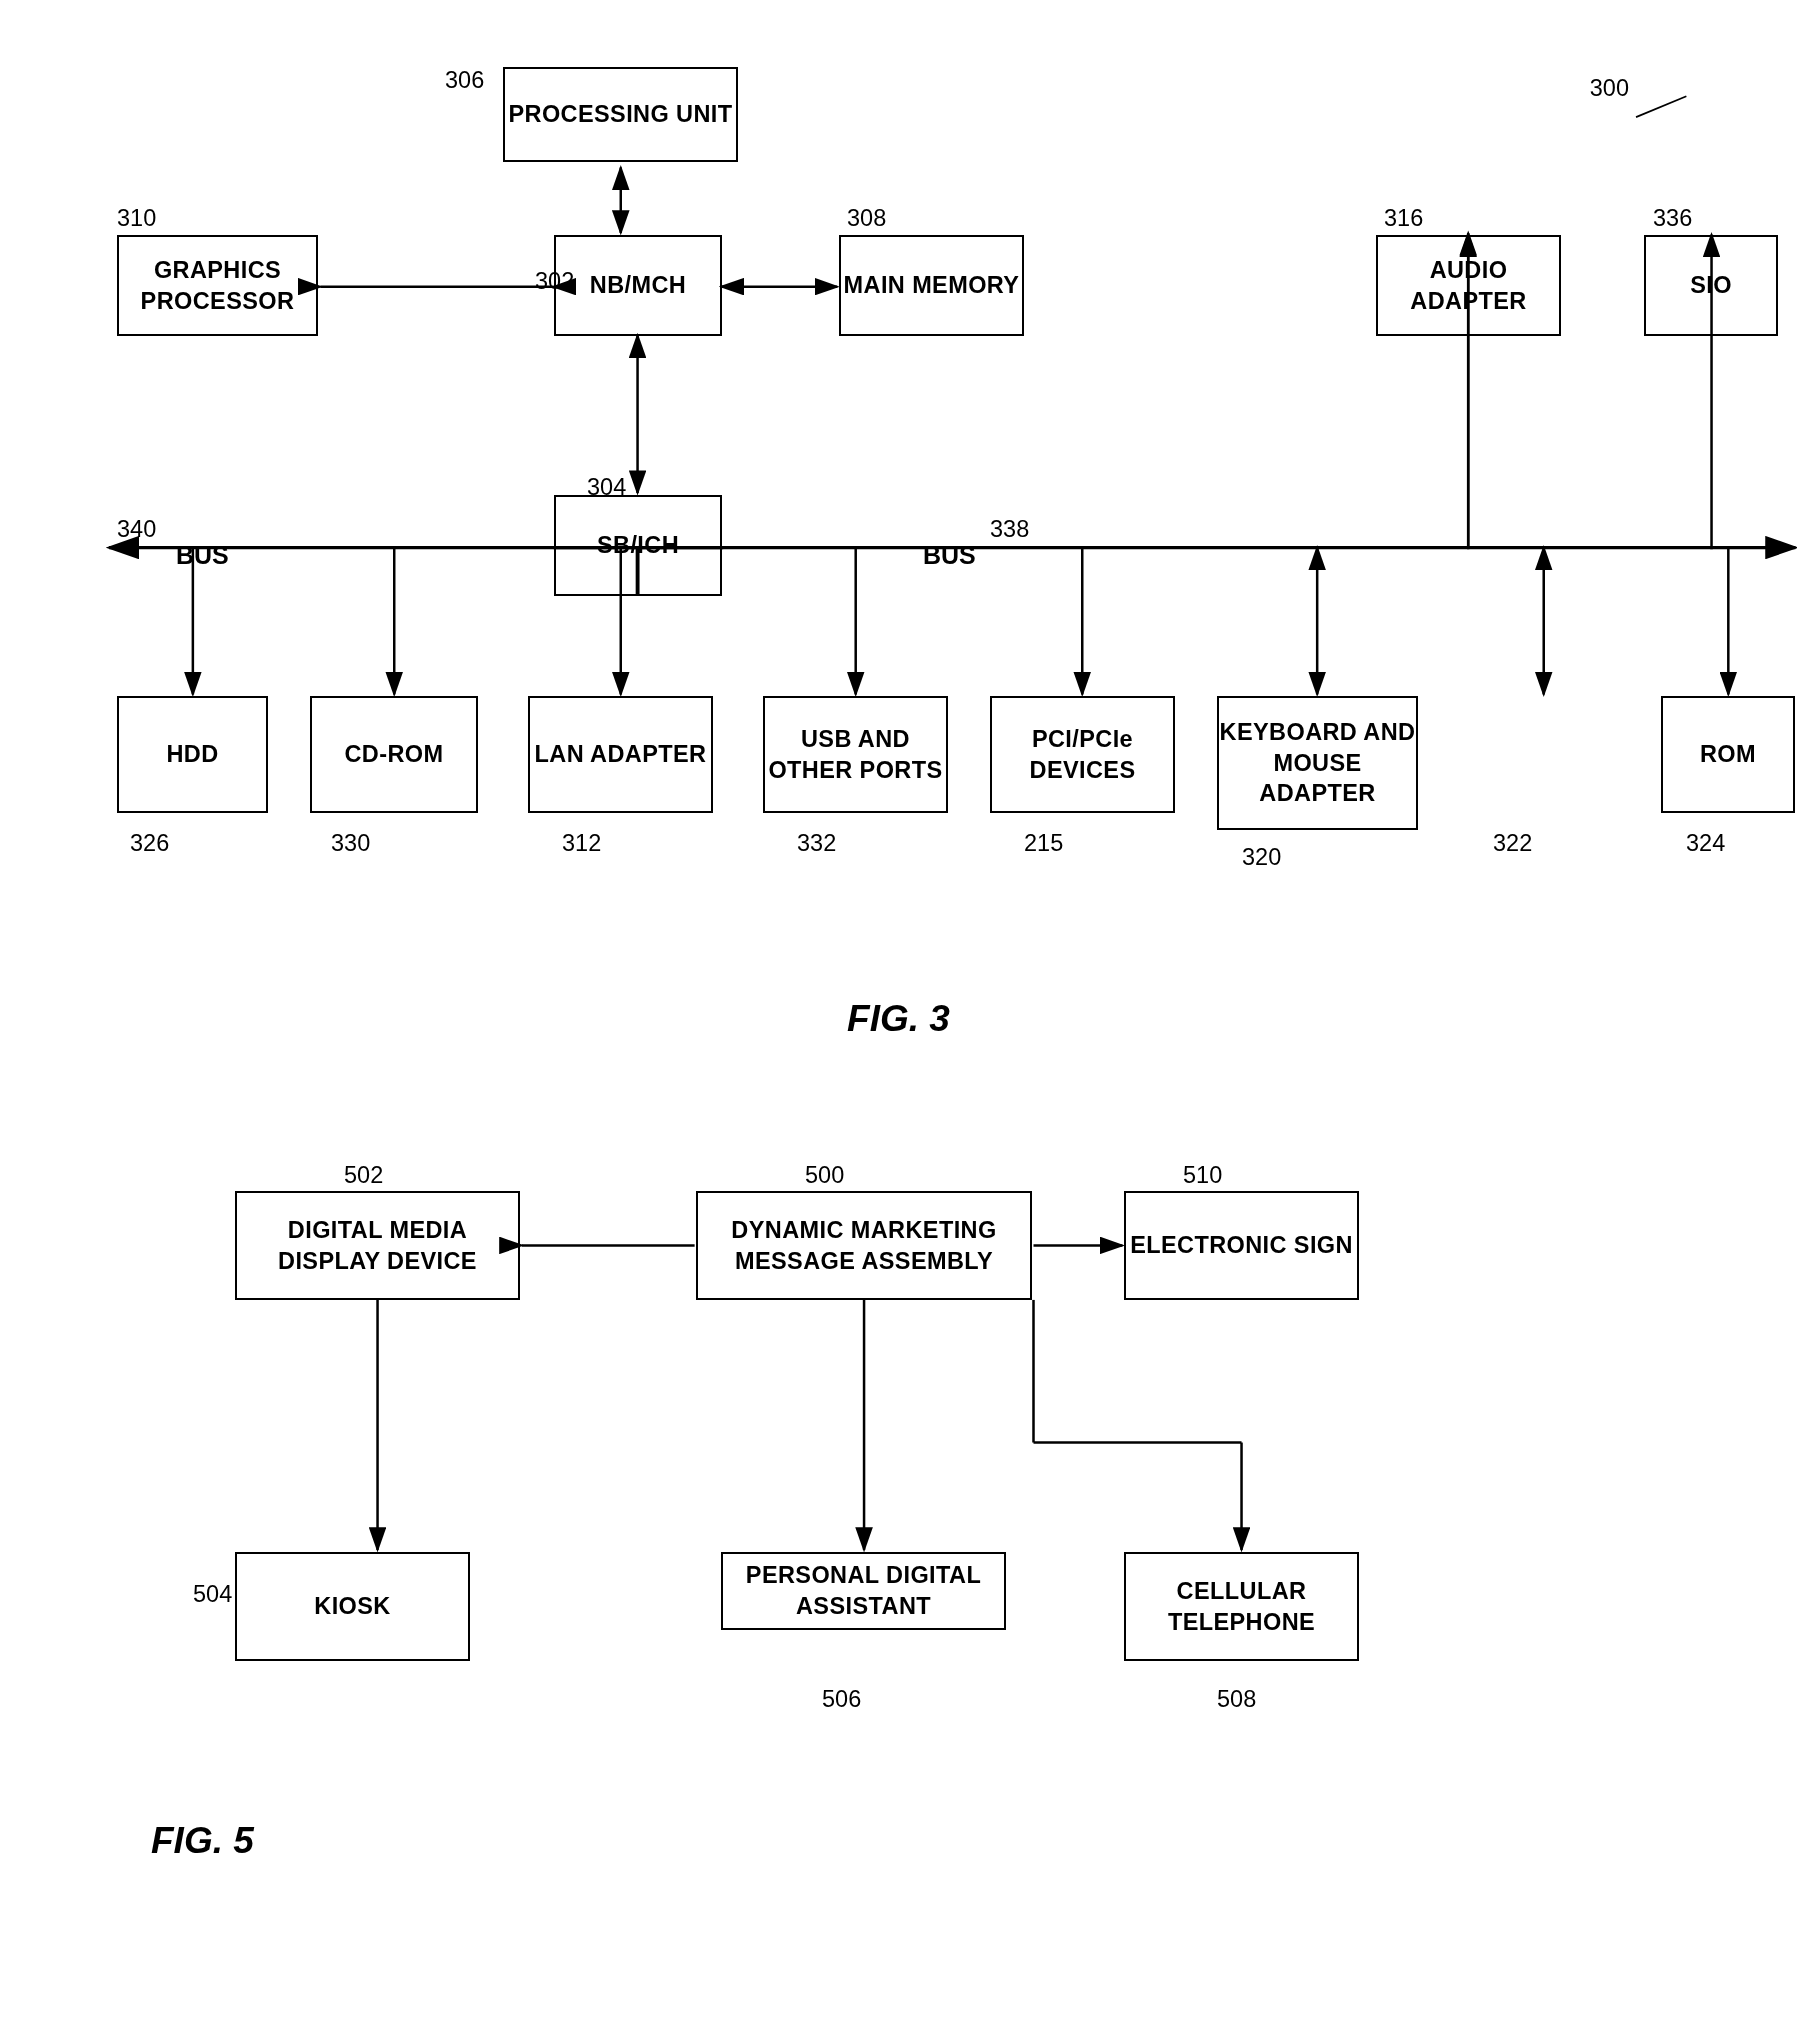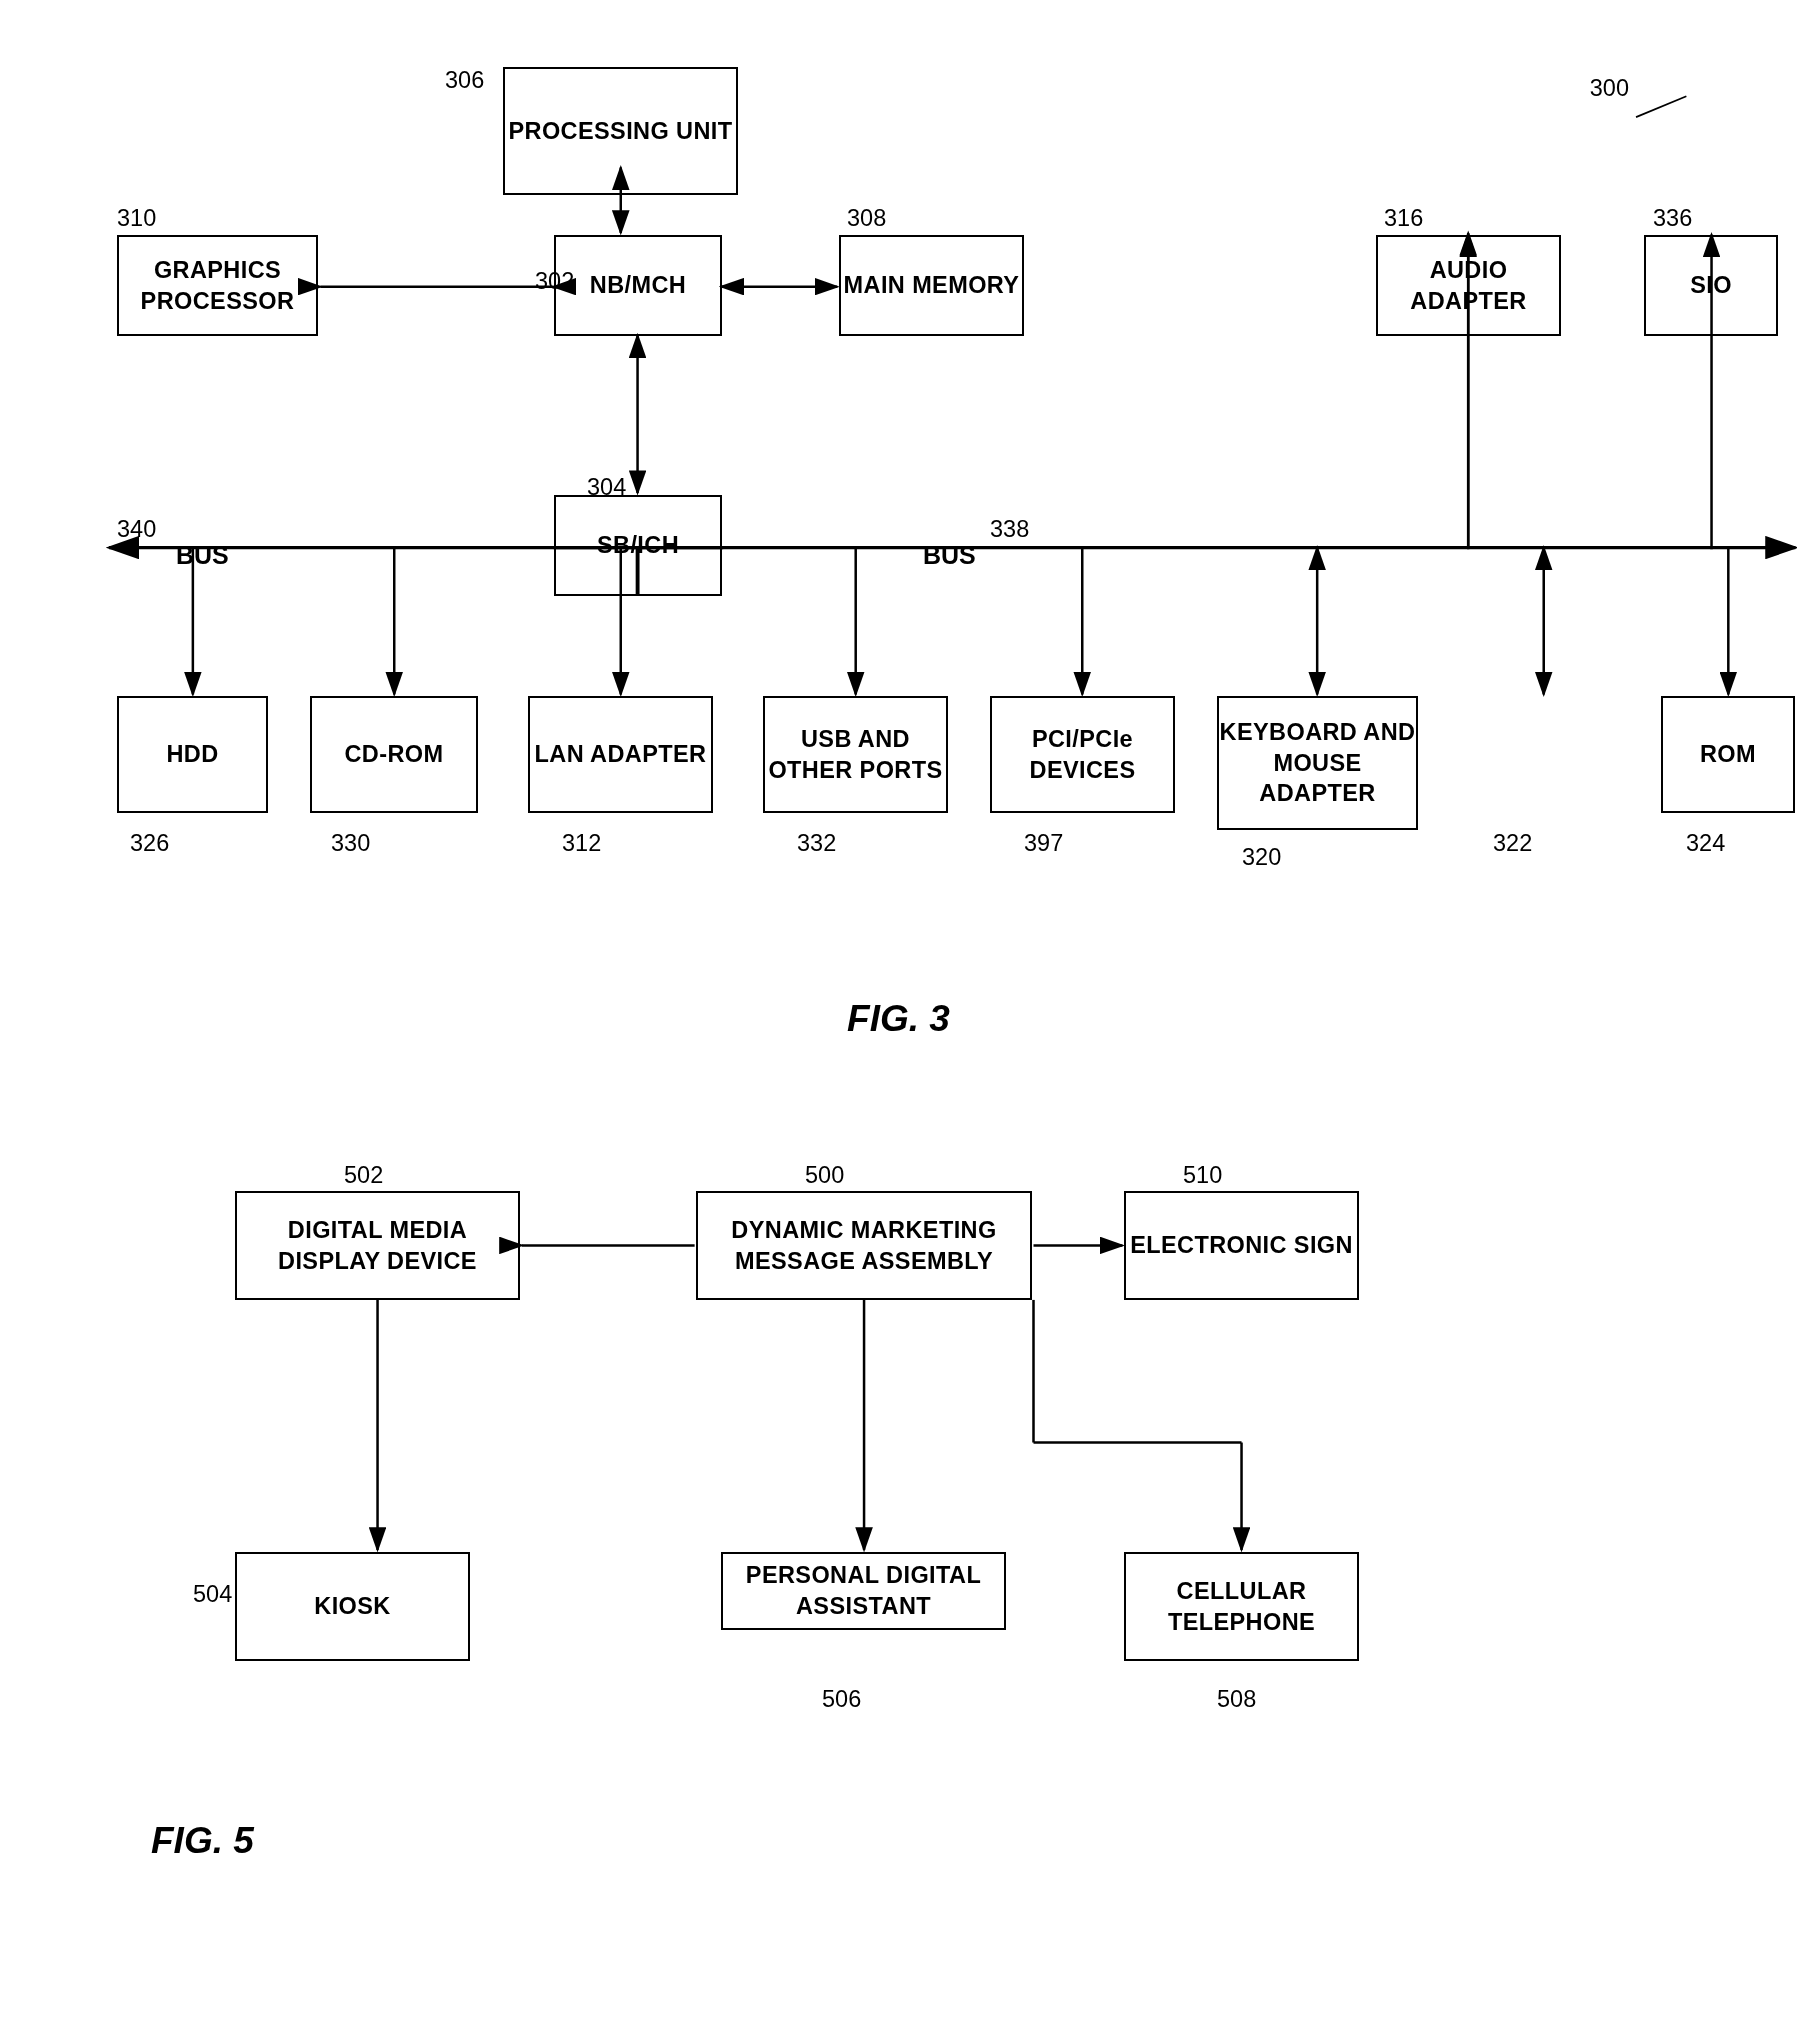--- a/index.html
+++ b/index.html
@@ -59,21 +59,21 @@
   </style>
 </head>
 <body>
 
 <div class="page">
 
   <div class="figure" style="height: 990px;">
 
     <span class="ref" style="top:25px; right:101px;">300</span>
 
-    <div class="box" style="left:436px; top:17px; width:235px; height:128px;">
+    <div class="box" style="left:436px; top:17px; width:235px; height:95px;">
       <span>PROCESSING
 UNIT</span>
     </div>
     <span class="ref" style="left:378px; top:17px;">306</span>
 
     <div class="box" style="left:487px; top:185px; width:168px; height:101px;">
       <span>NB/MCH</span>
     </div>
     <span class="ref" style="left:468px; top:218px;">302</span>
 
@@ -130,21 +130,21 @@
       <span>USB AND
 OTHER
 PORTS</span>
     </div>
     <span class="ref" style="left:730px; top:780px;">332</span>
 
     <div class="box" style="left:923px; top:646px; width:185px; height:117px;">
       <span>PCI/PCIe
 DEVICES</span>
     </div>
-    <span class="ref" style="left:957px; top:780px;">397</span>
+    <span class="ref" style="left:957px; top:780px;">215</span>
 
     <div class="box" style="left:1150px; top:646px; width:201px; height:134px;">
       <span>KEYBOARD
 AND
 MOUSE
 ADAPTER</span>
     </div>
     <span class="ref" style="left:1175px; top:794px;">320</span>
 
     <span class="ref" style="left:1426px; top:780px;">322</span>

